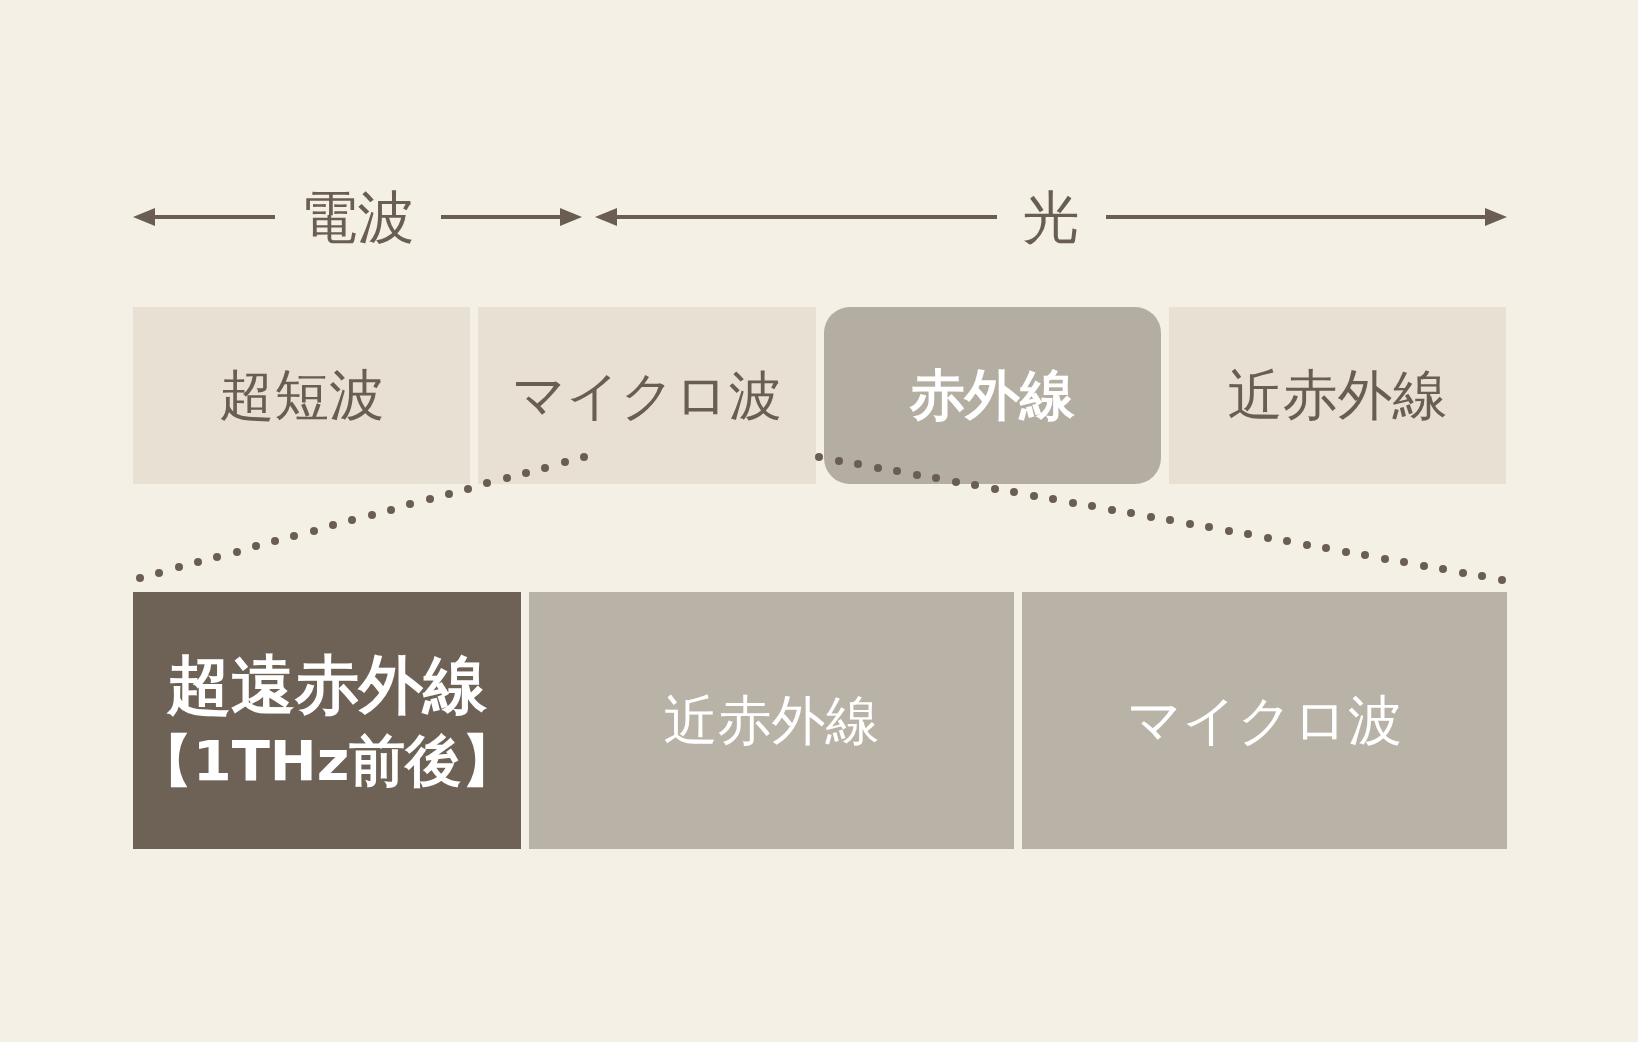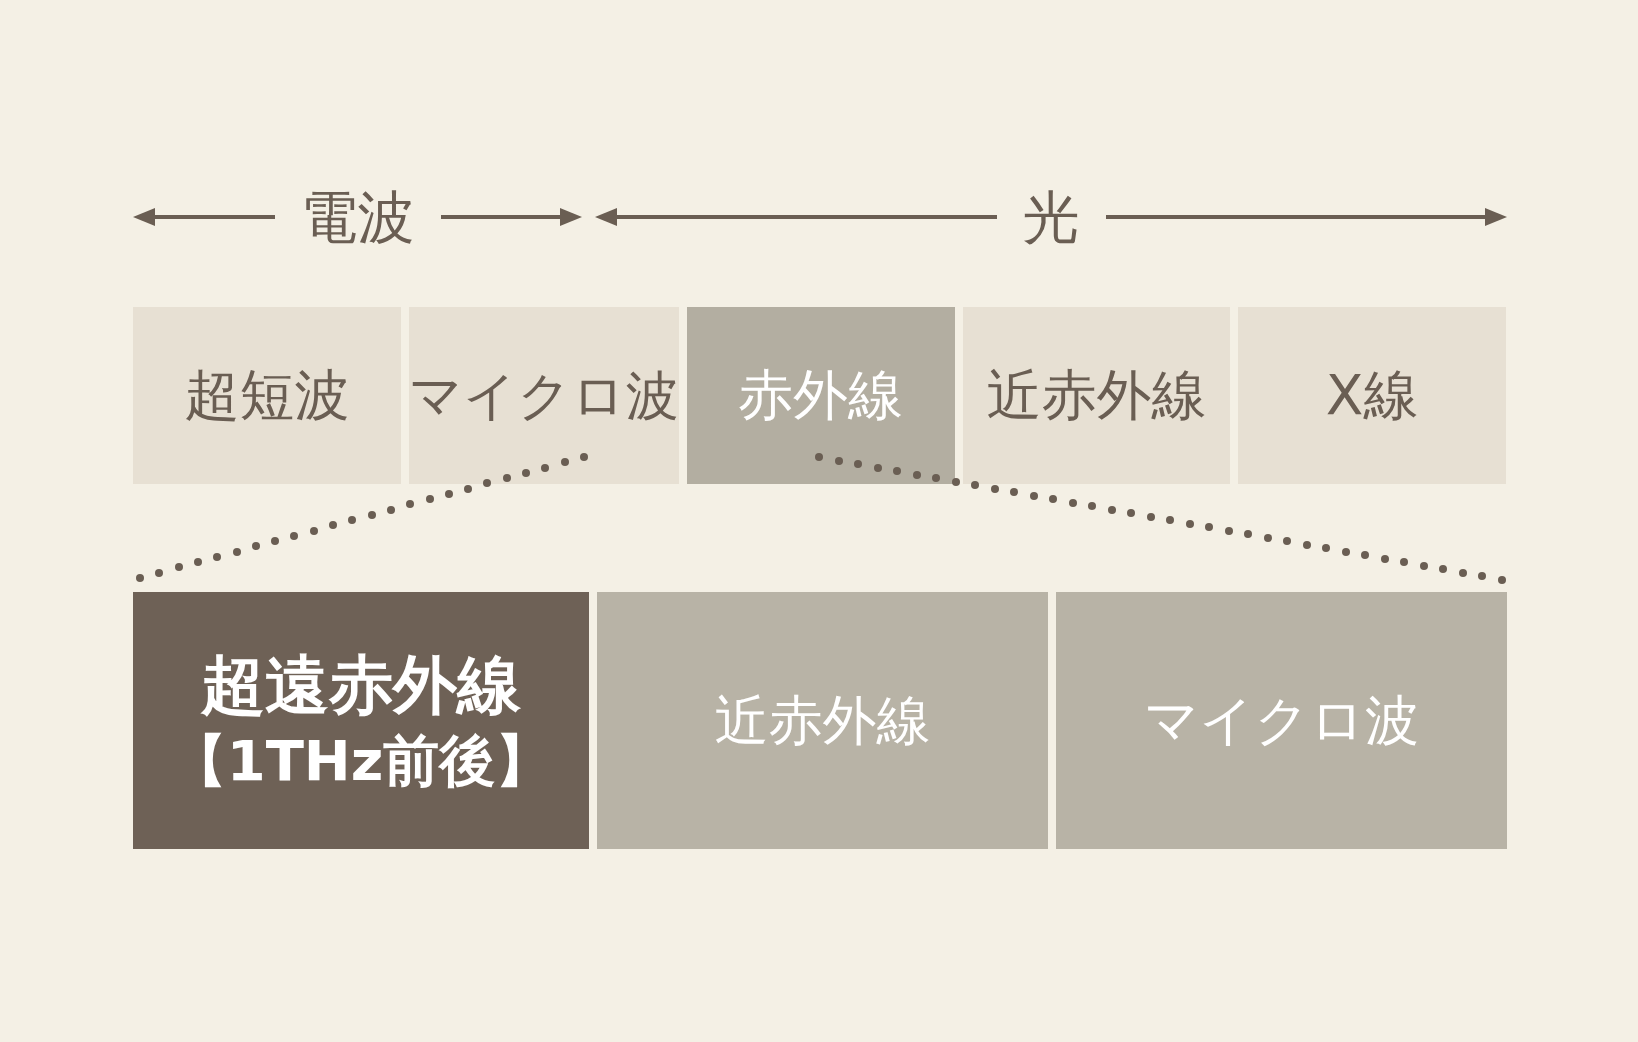--- a/index.html
+++ b/index.html
@@ -36,37 +36,37 @@
   .top-row{
     position:absolute;left:133px;top:266px;width:1373px;height:177px;
     display:flex;gap:8px;margin-top:41px;
   }
   .cell{
     flex:1;background:var(--light);
     display:flex;align-items:center;justify-content:center;
     font-size:55px;line-height:1;white-space:nowrap;color:var(--ink);
   }
   .cell:nth-child(2){font-size:53px;}
-  .cell.hl{background:var(--gray);color:var(--white);font-weight:normal;}
+  .cell.hl{background:var(--gray);color:var(--white);font-weight:bold;border-radius:26px;}
   
   .dot{
     position:absolute;width:8px;height:8px;border-radius:50%;
     background:var(--ink);transform:translate(-4px,-4px);
   }
   
   .bottom-row{
     position:absolute;left:133px;top:592px;width:1374px;height:257px;
     display:flex;gap:8px;
   }
   .band{
     display:flex;flex-direction:column;align-items:center;justify-content:center;
     color:var(--white);white-space:nowrap;
   }
   .band.emph{
-    width:456px;flex:none;background:var(--dark);font-weight:bold;
+    width:388px;flex:none;background:var(--dark);font-weight:bold;
   }
   .band.emph .main{font-size:64px;line-height:1;}
   .band.emph .sub{font-size:56px;line-height:1;margin-top:16px;}
   .band.soft{flex:1;background:var(--graysoft);font-size:54px;line-height:1;}
 </style>
 </head>
 <body>
 
 <div class="canvas">
 
@@ -91,23 +91,20 @@
       <span>超短波</span>
     </div>
     <div class="cell">
       <span>マイクロ波</span>
     </div>
     <div class="cell hl">
       <span>赤外線</span>
     </div>
     <div class="cell">
       <span>近赤外線</span>
-    </div>
-    <div class="cell">
-      <span>X線</span>
     </div>
   </div>
 
   <div id="dots">
       <div class="dot" style="left: 584px; top: 457px;"></div>
       <div class="dot" style="left: 564.696px; top: 462.261px;"></div>
       <div class="dot" style="left: 545.391px; top: 467.522px;"></div>
       <div class="dot" style="left: 526.087px; top: 472.783px;"></div>
       <div class="dot" style="left: 506.783px; top: 478.043px;"></div>
       <div class="dot" style="left: 487.478px; top: 483.304px;"></div>

